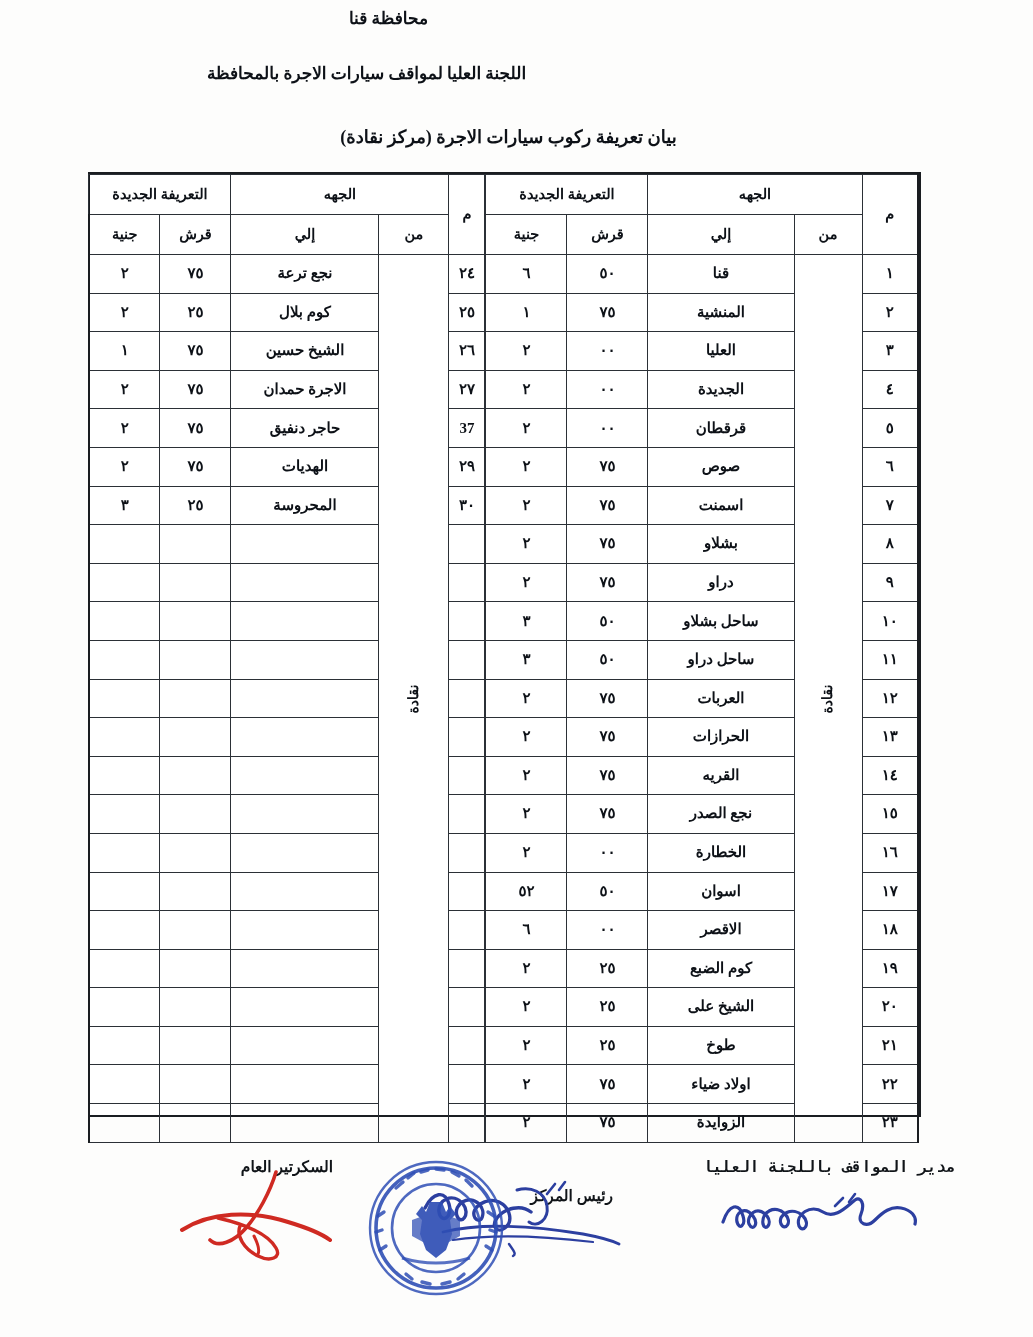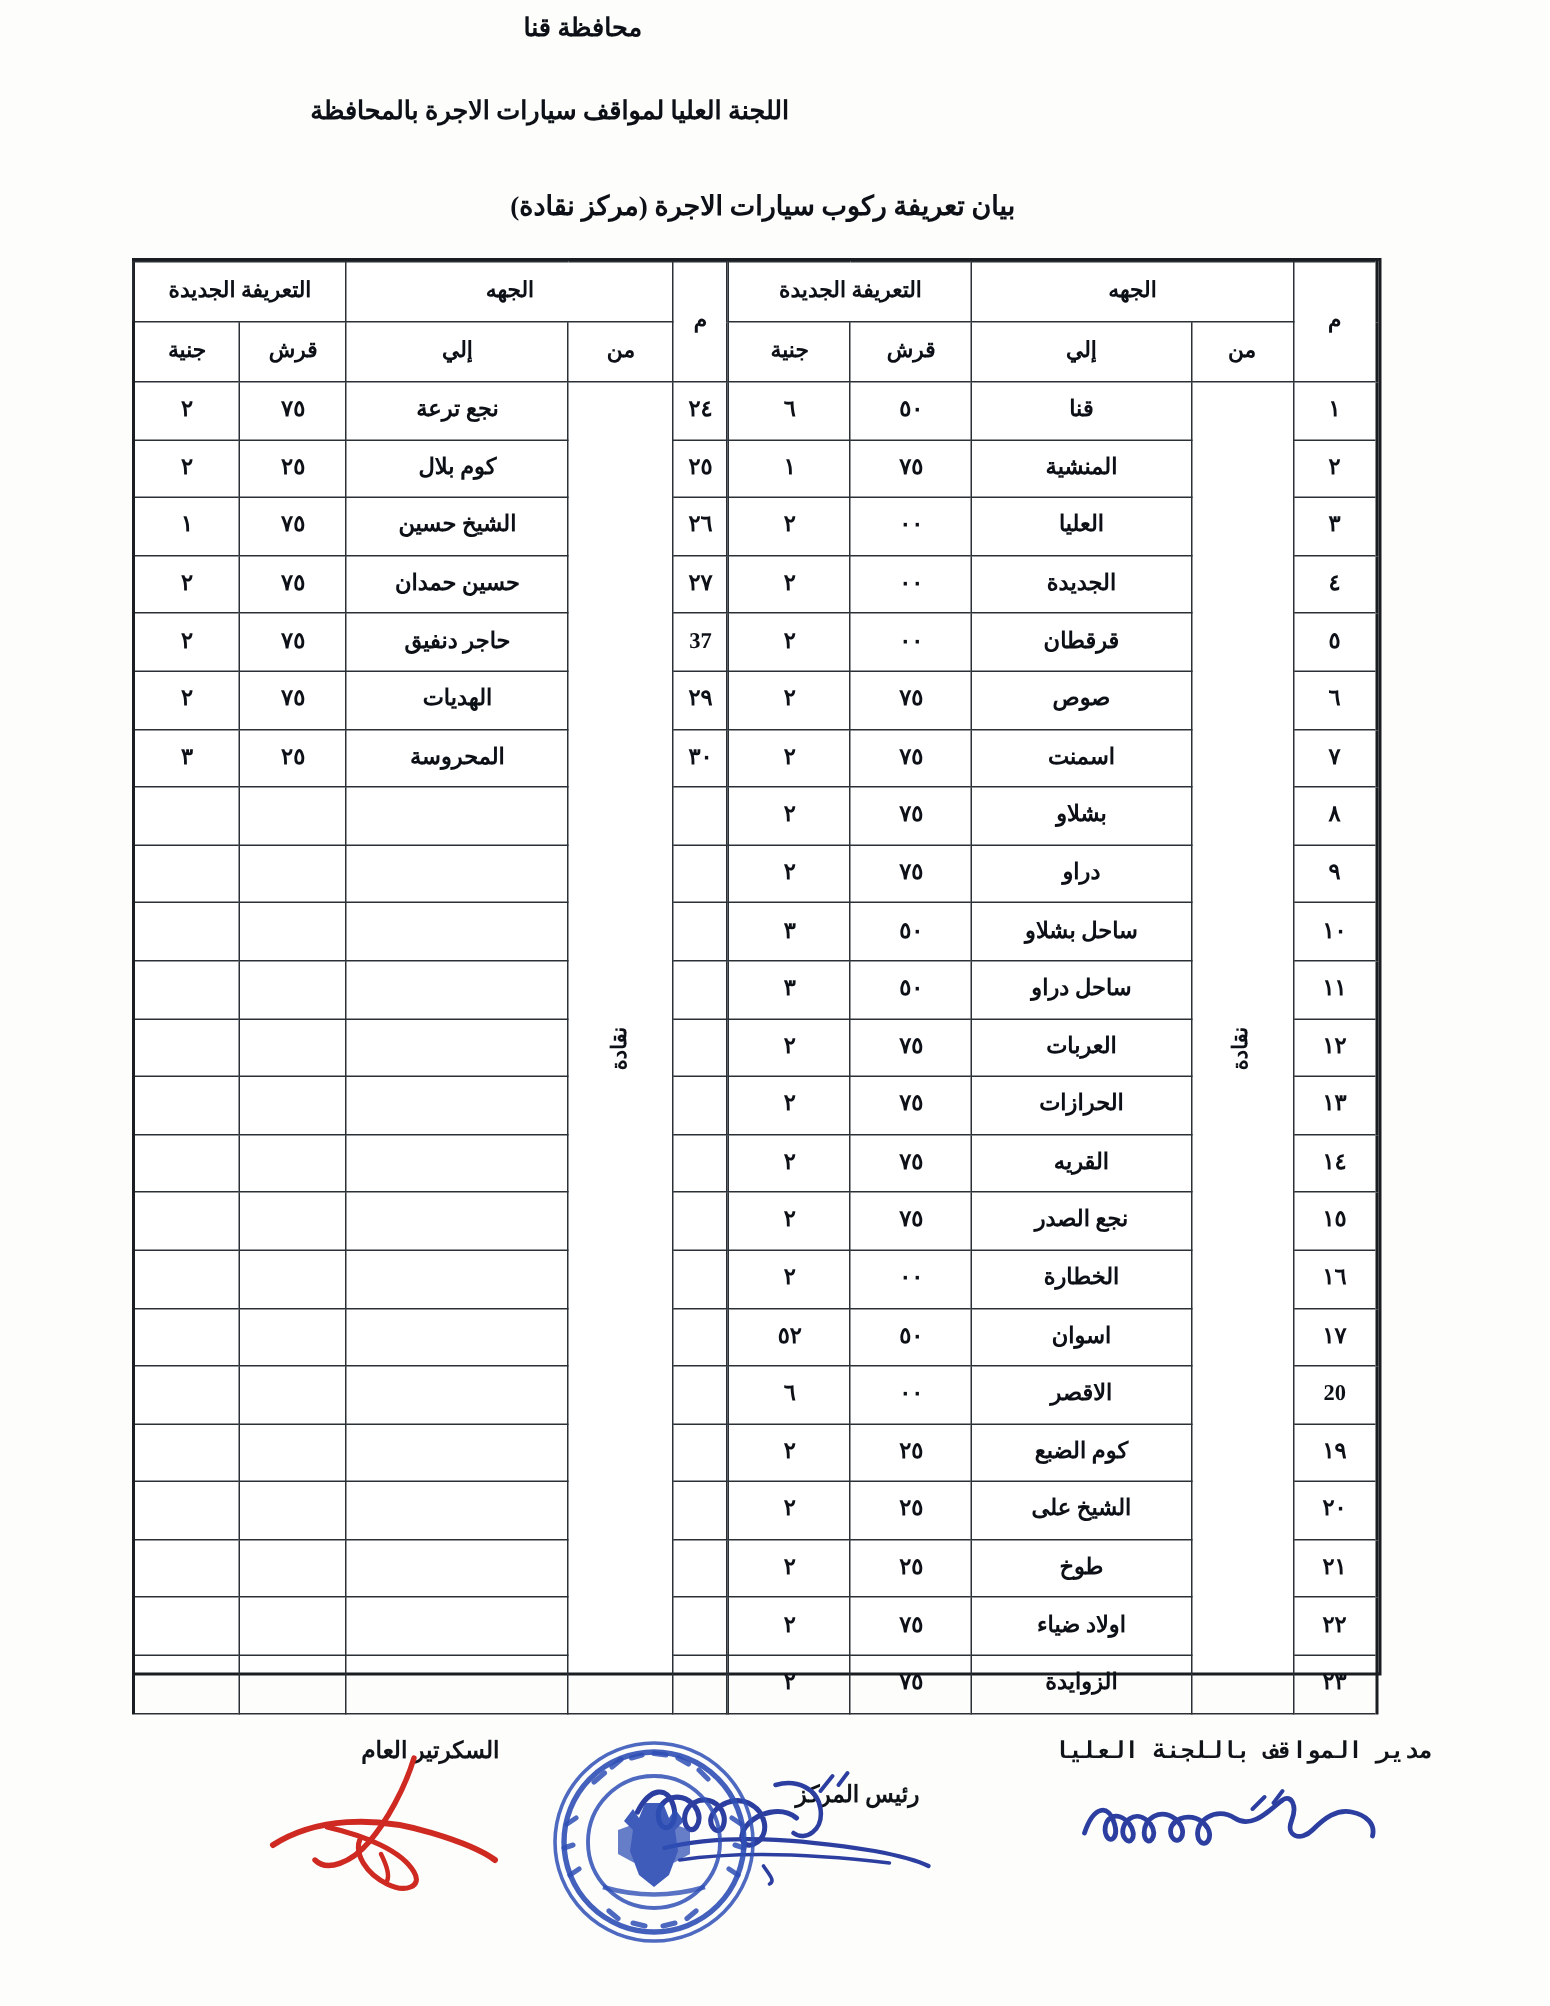--- a/index.html
+++ b/index.html
@@ -296,21 +296,21 @@
             <td>٠٠</td>
             <td>٢</td>
           </tr>
           <tr>
             <td class="thick-right">١٧</td>
             <td>اسوان</td>
             <td>٥٠</td>
             <td>٥٢</td>
           </tr>
           <tr>
-            <td class="thick-right">20</td>
+            <td class="thick-right">١٨</td>
             <td>الاقصر</td>
             <td>٠٠</td>
             <td>٦</td>
           </tr>
           <tr>
             <td class="thick-right">١٩</td>
             <td>كوم الضبع</td>
             <td>٢٥</td>
             <td>٢</td>
           </tr>
@@ -377,21 +377,21 @@
             <td class="thick-left">٢</td>
           </tr>
           <tr>
             <td>٢٦</td>
             <td>الشيخ حسين</td>
             <td>٧٥</td>
             <td class="thick-left">١</td>
           </tr>
           <tr>
             <td>٢٧</td>
-            <td>حسين حمدان</td>
+            <td>الاجرة حمدان</td>
             <td>٧٥</td>
             <td class="thick-left">٢</td>
           </tr>
           <tr>
             <td>37</td>
             <td>حاجر دنفيق</td>
             <td>٧٥</td>
             <td class="thick-left">٢</td>
           </tr>
           <tr>

